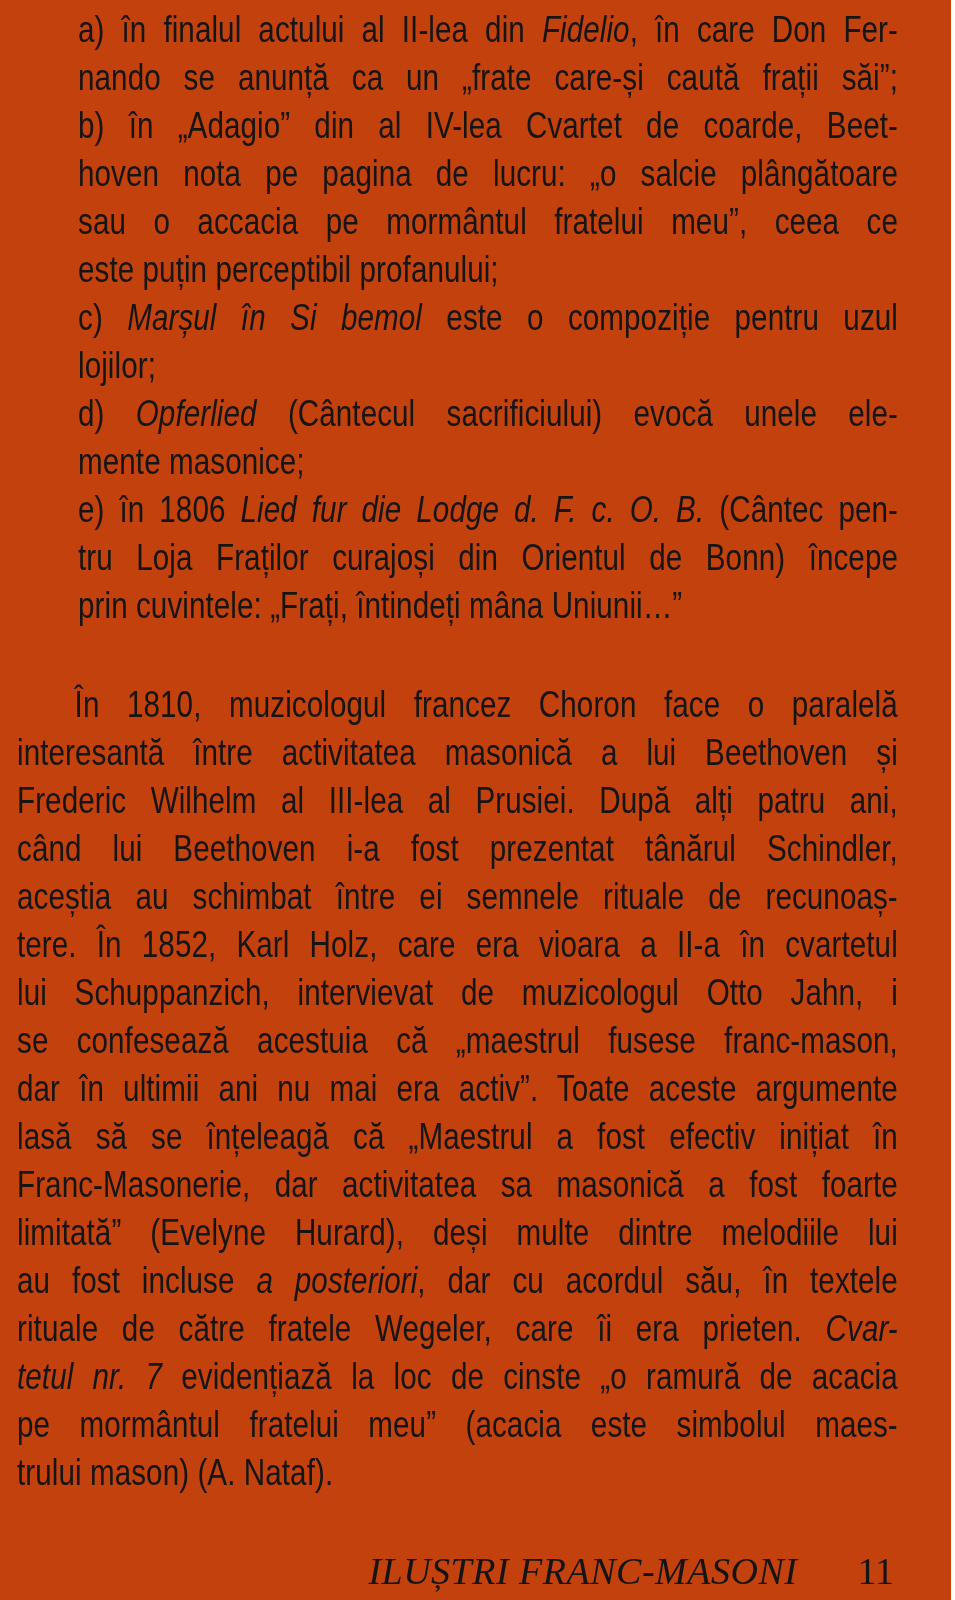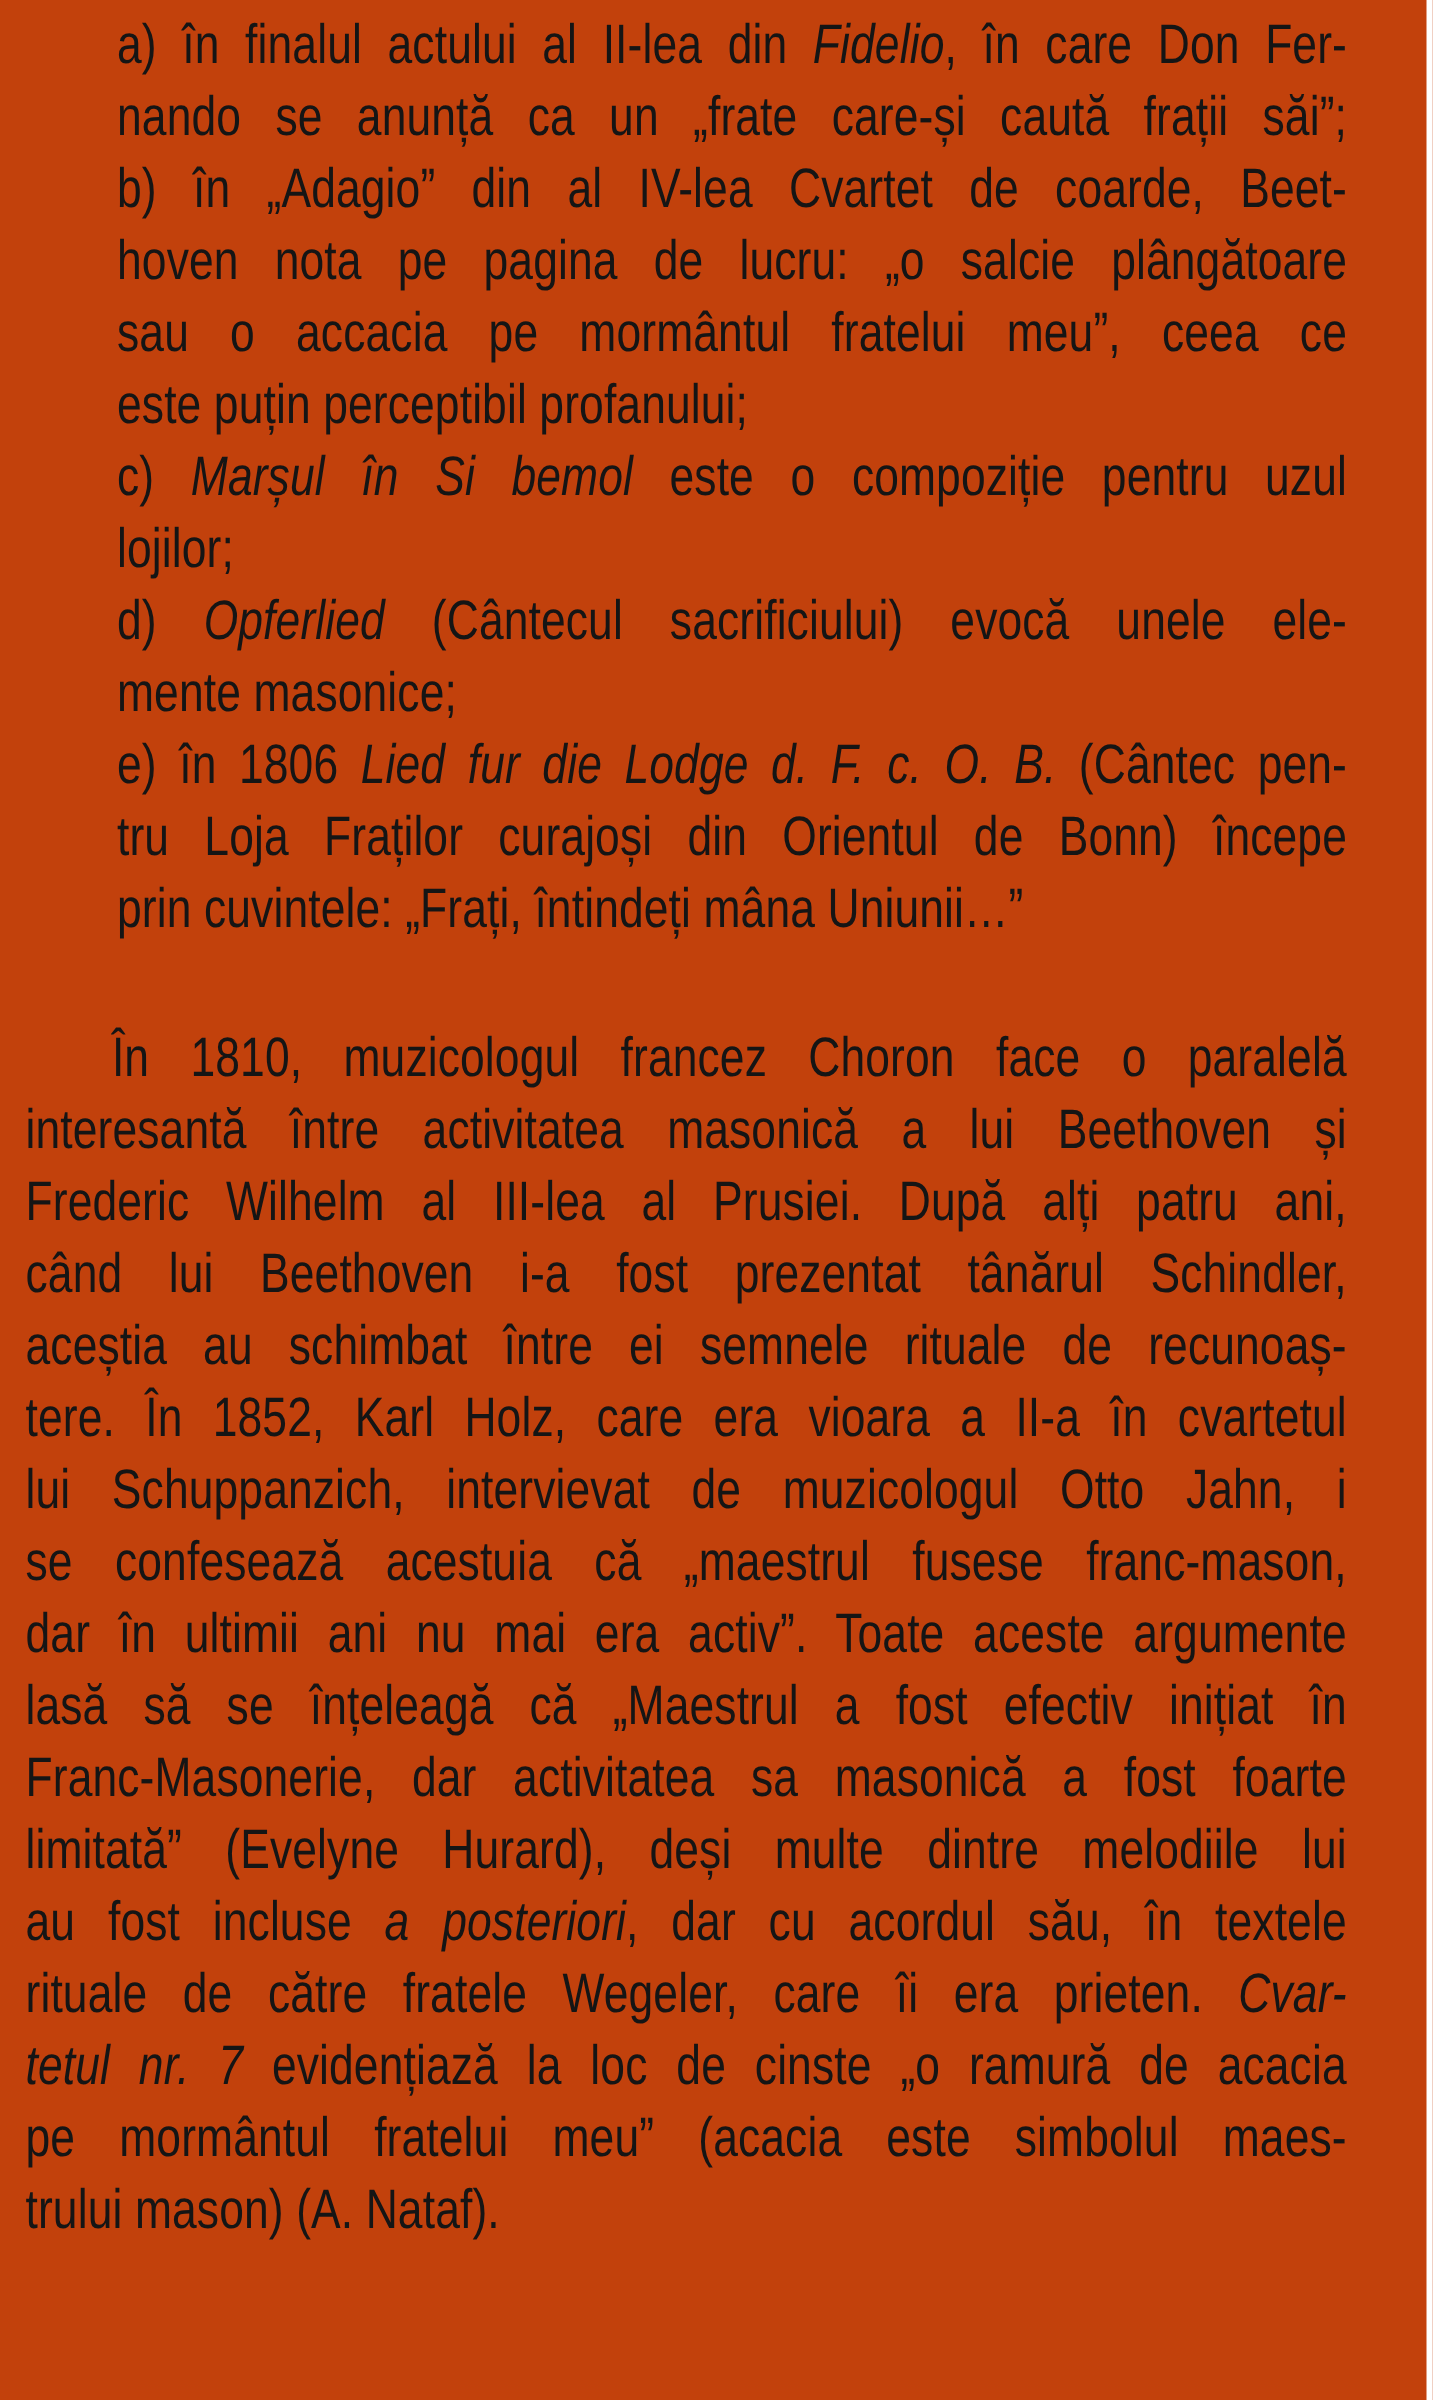--- a/index.html
+++ b/index.html
@@ -103,14 +103,18 @@
       <div class="textline"><span>lasă să se înțeleagă că „Maestrul a fost efectiv inițiat în</span></div>
       <div class="textline"><span>Franc-Masonerie, dar activitatea sa masonică a fost foarte</span></div>
       <div class="textline"><span>limitată” (Evelyne Hurard), deși multe dintre melodiile lui</span></div>
       <div class="textline"><span>au fost incluse </span><span class="it">a posteriori</span><span>, dar cu acordul său, în textele</span></div>
       <div class="textline"><span>rituale de către fratele Wegeler, care îi era prieten. </span><span class="it">Cvar-</span></div>
       <div class="textline"><span class="it">tetul nr. 7</span><span> evidențiază la loc de cinste „o ramură de acacia</span></div>
       <div class="textline"><span>pe mormântul fratelui meu” (acacia este simbolul maes-</span></div>
       <div class="textline lastline"><span>trului mason) (A. Nataf).</span></div>
     </div>
 
+  <div class="footer">
+    <span class="running-title">ILUȘTRI FRANC-MASONI</span>
+    <span class="page-number">11</span>
+  </div>
 
 </div>
 
 </body></html>

